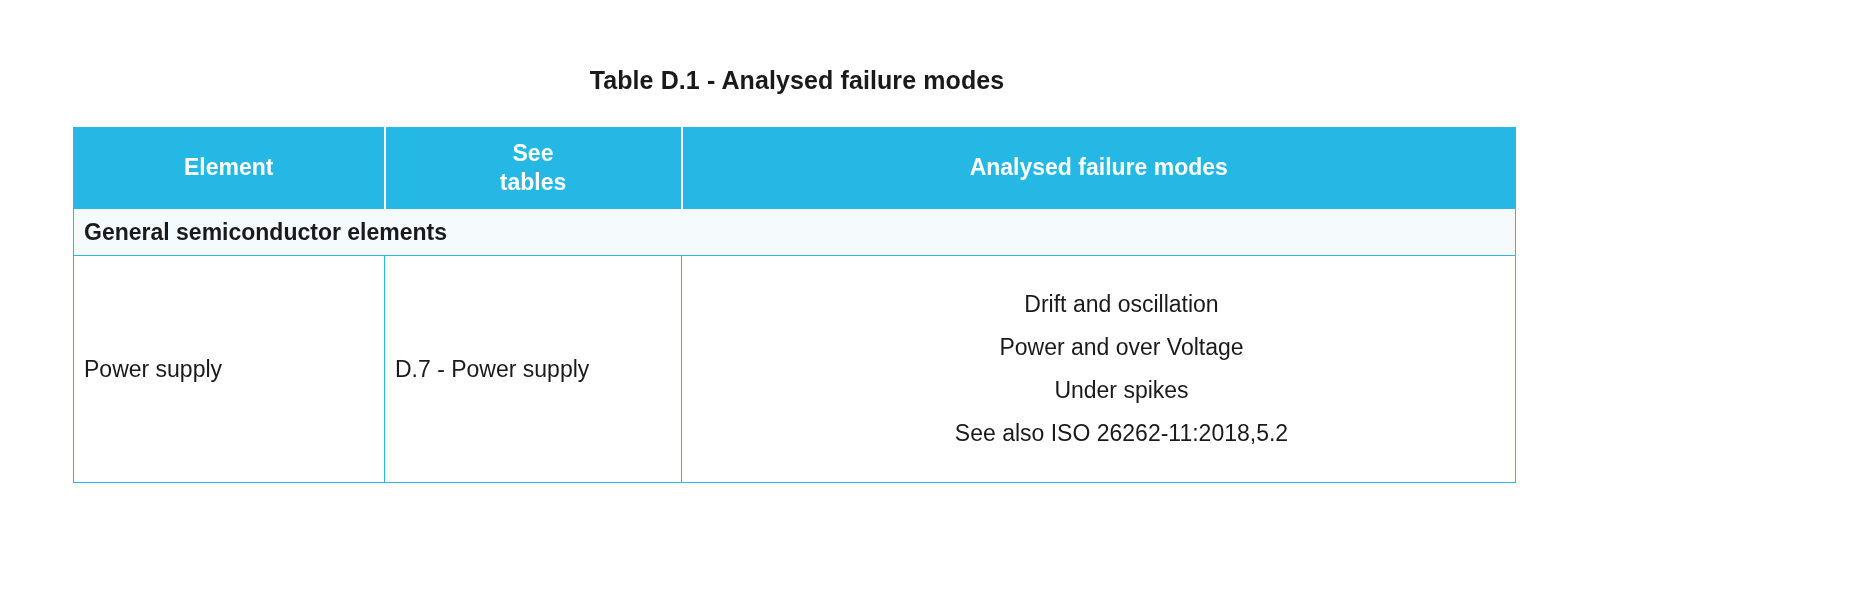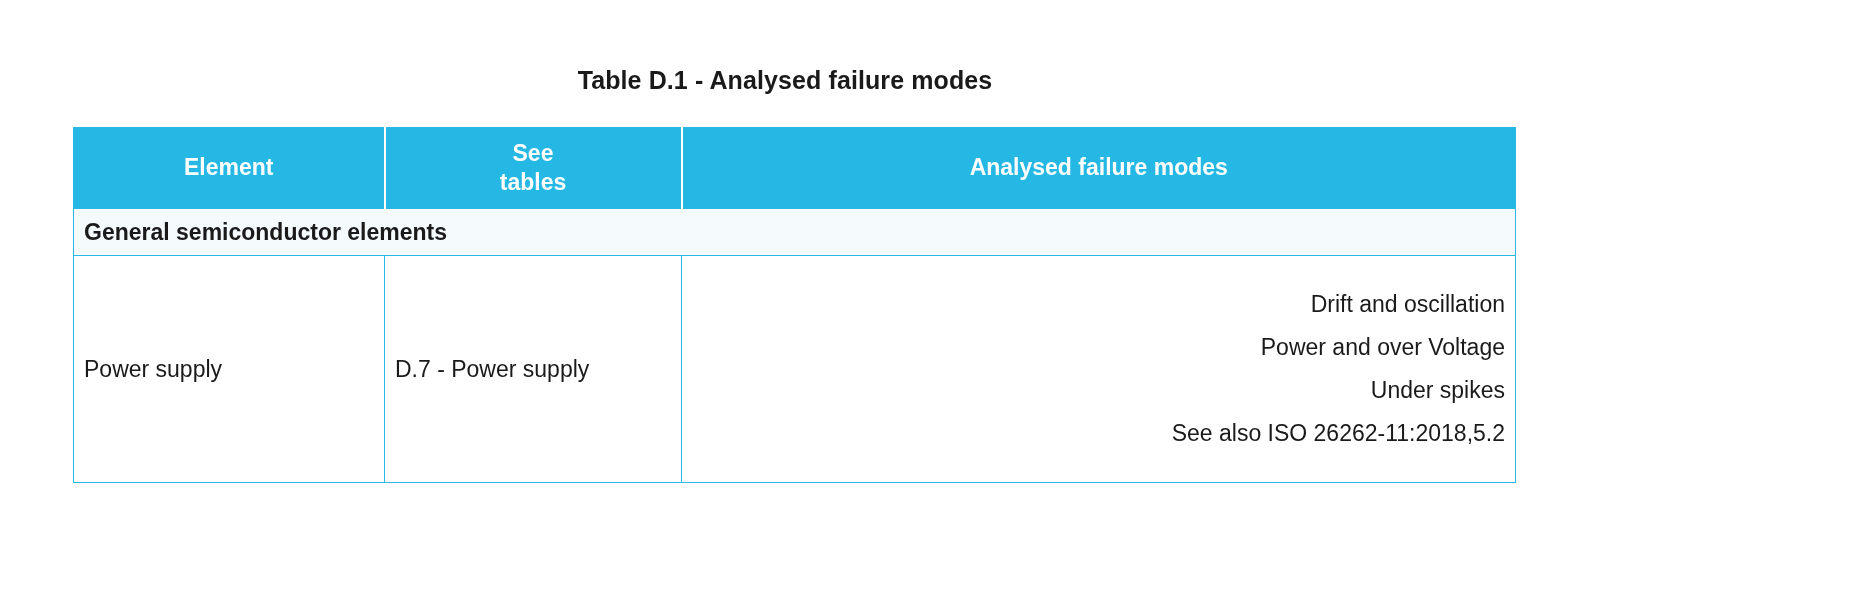--- a/index.html
+++ b/index.html
@@ -18,21 +18,21 @@
   .page {
     position: relative;
     width: 1876px;
     height: 614px;
     box-sizing: border-box;
   }
 
   .table-title {
     position: absolute;
     top: 66px;
-    left: 0;
+    left: 12px;
     width: 1570px;
     text-align: center;
     font-size: 25px;
     font-weight: bold;
     color: #1a1a1a;
     letter-spacing: 0.1px;
   }
 
   .table-wrap {
     position: absolute;
@@ -86,21 +86,21 @@
     vertical-align: middle;
     height: 190px;
   }
 
   td.col-element,
   td.col-see {
     padding: 0 10px;
   }
 
   td.col-modes {
-    text-align: right;
+    text-align: center;
     padding: 18px 10px 18px 56px;
     vertical-align: middle;
   }
 
   .mode-list {
     list-style: none;
     margin: 0;
     padding: 0;
   }
   .mode-list li {

